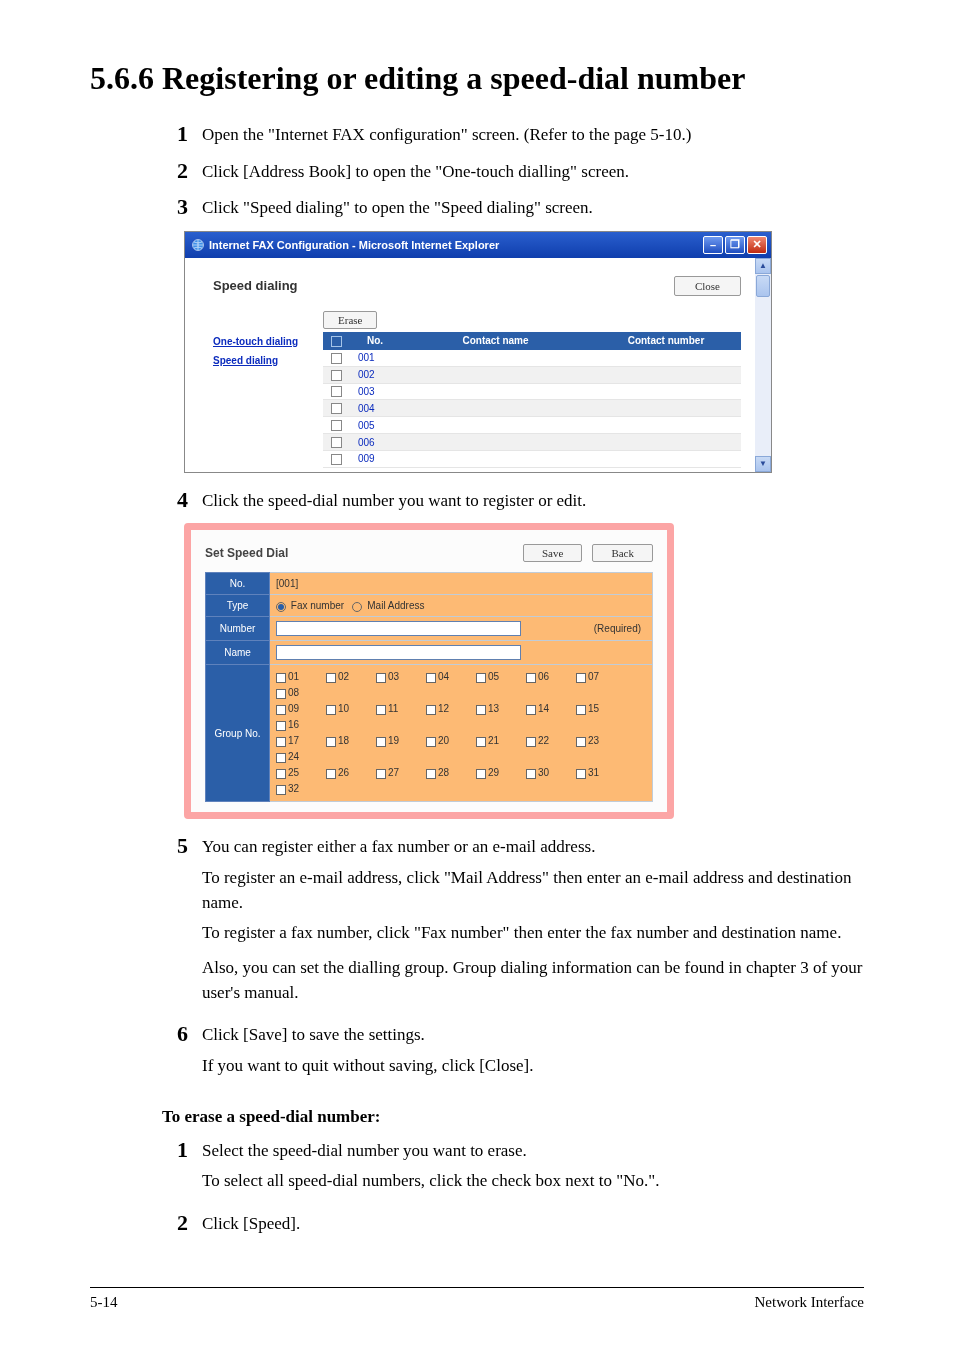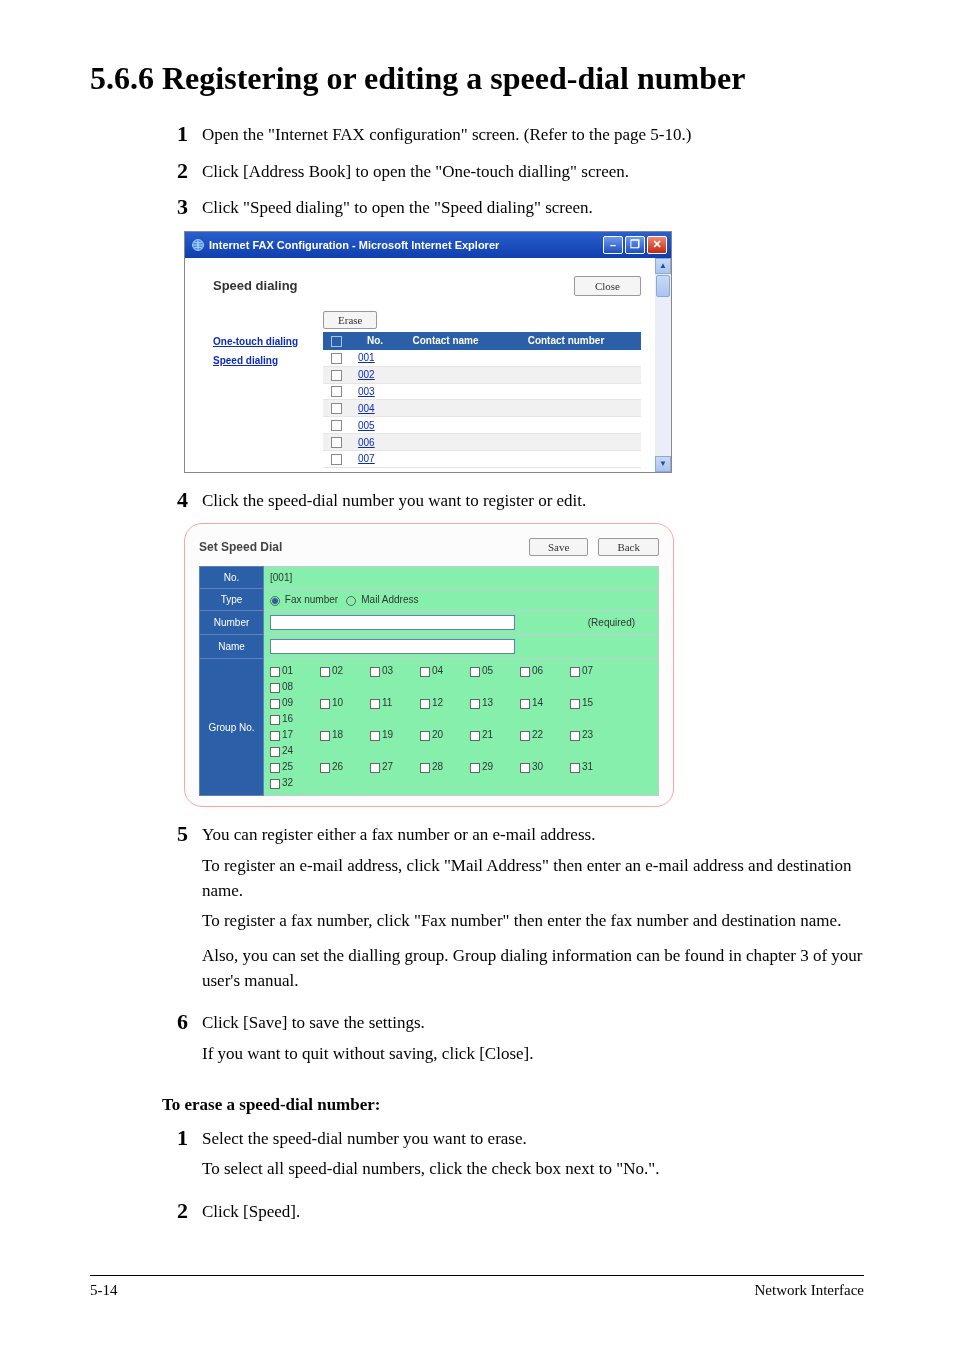--- a/index.html
+++ b/index.html
@@ -34,21 +34,21 @@
     line-height: 1.45;
     padding-top: 2px;
   }
   .step-body p { margin-bottom: 6px; }
   .screenshot {
     margin: 8px 0 14px 94px;
     border: 1px solid #888;
     background: #fff;
   }
   
-  .ie-window { width: 488px; }
+  .ie-window { width: 588px; }
   .ie-titlebar {
     background: linear-gradient(to bottom, #2a5fce, #0f3ead);
     color: #fff;
     font-family: Tahoma, sans-serif;
     font-size: 11px;
     font-weight: bold;
     padding: 4px 4px 4px 6px;
     display: flex;
     align-items: center;
     justify-content: space-between;
@@ -180,30 +180,29 @@
     display: inline-block;
     vertical-align: middle;
     background: #fff;
   }
   .ie-cb.header {
     background: #2b5fa8;
     border-color: #a5c4e8;
   }
   .ie-num-link {
     color: #0b2bbd;
-    text-decoration: underline;
     margin-top: 12px;
   }
 
   
   .ssd-window {
     width: 490px;
     background: #fcfcfc;
-    border: 1px solid #fca5a5;
-    border-radius: 18px;
+    border: 7px solid #fca5a5;
+    border-radius: 4px;
     padding: 14px 14px 10px 14px;
     font-family: Tahoma, sans-serif;
     font-size: 11px;
   }
   .ssd-header {
     display: flex;
     justify-content: space-between;
     align-items: center;
     margin-bottom: 10px;
   }
@@ -222,21 +221,21 @@
     background: #2b5fa8;
     color: #fff;
     font-weight: normal;
     font-size: 10px;
     text-align: center;
     padding: 5px 6px;
     width: 64px;
     border: 1px solid #5f82bc;
   }
   .ssd-table td {
-    background: #86efac;
+    background: #fdba74;
     border: 1px solid #c0ccd8;
     padding: 4px 6px;
     font-size: 10px;
     color: #333;
   }
   .ssd-input {
     border: 1px solid #6080b0;
     padding: 1px 4px;
     font-size: 10px;
     width: 245px;
@@ -380,21 +379,21 @@
                   <td></td>
                 </tr>
               <tr class="even">
                   <td><span class="ie-cb"></span></td>
                   <td><a class="ie-num-link">006</a></td>
                   <td></td>
                   <td></td>
                 </tr>
               <tr class="odd">
                   <td><span class="ie-cb"></span></td>
-                  <td><a class="ie-num-link">007</a></td>
+                  <td><a class="ie-num-link">009</a></td>
                   <td></td>
                   <td></td>
                 </tr>
             </tbody>
           </table>
         </div>
       </div>
     </div>
     <div class="ie-scrolltrack">
       <div>

